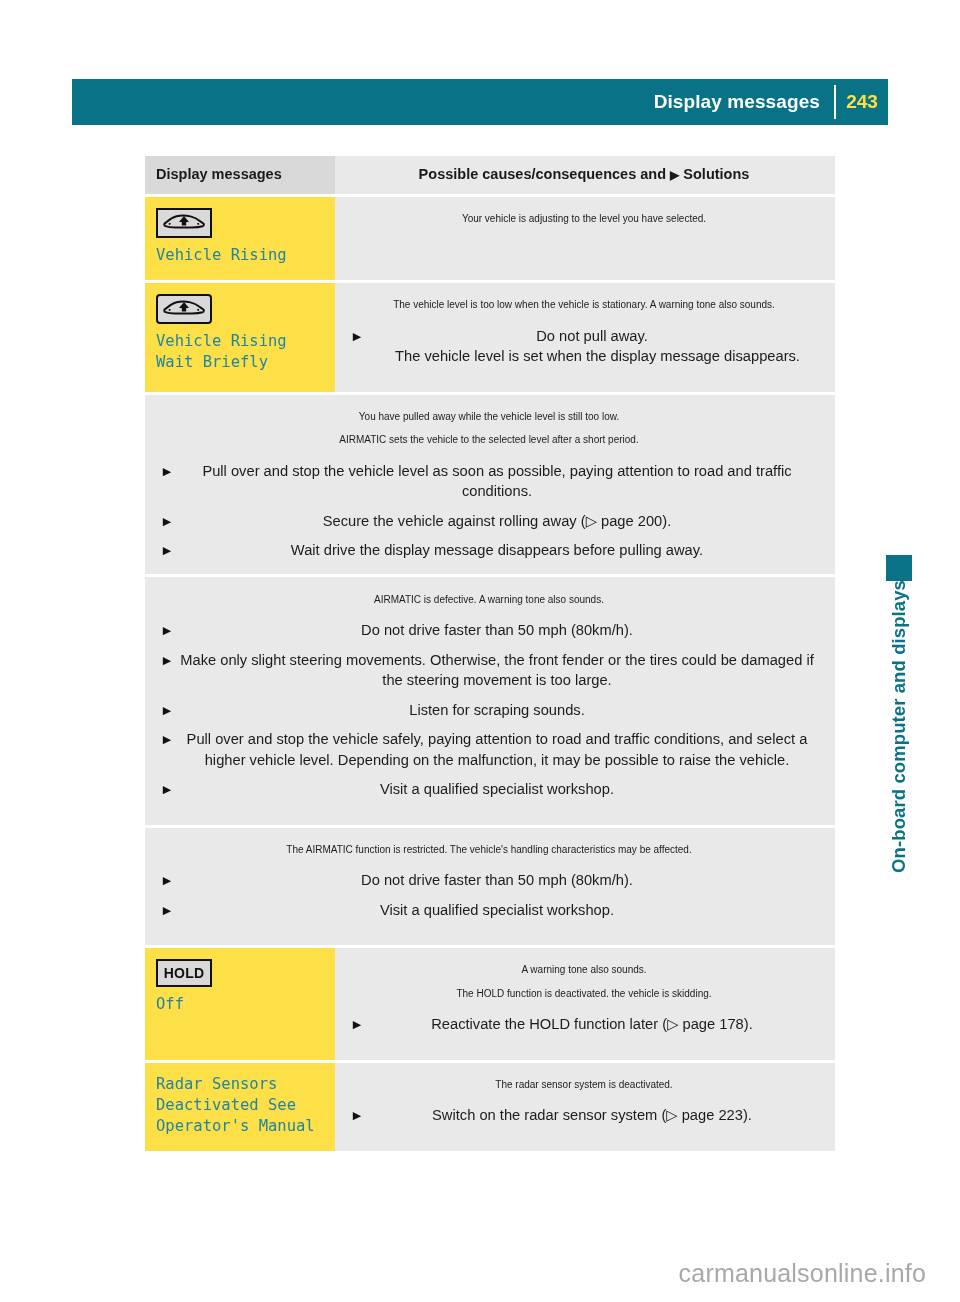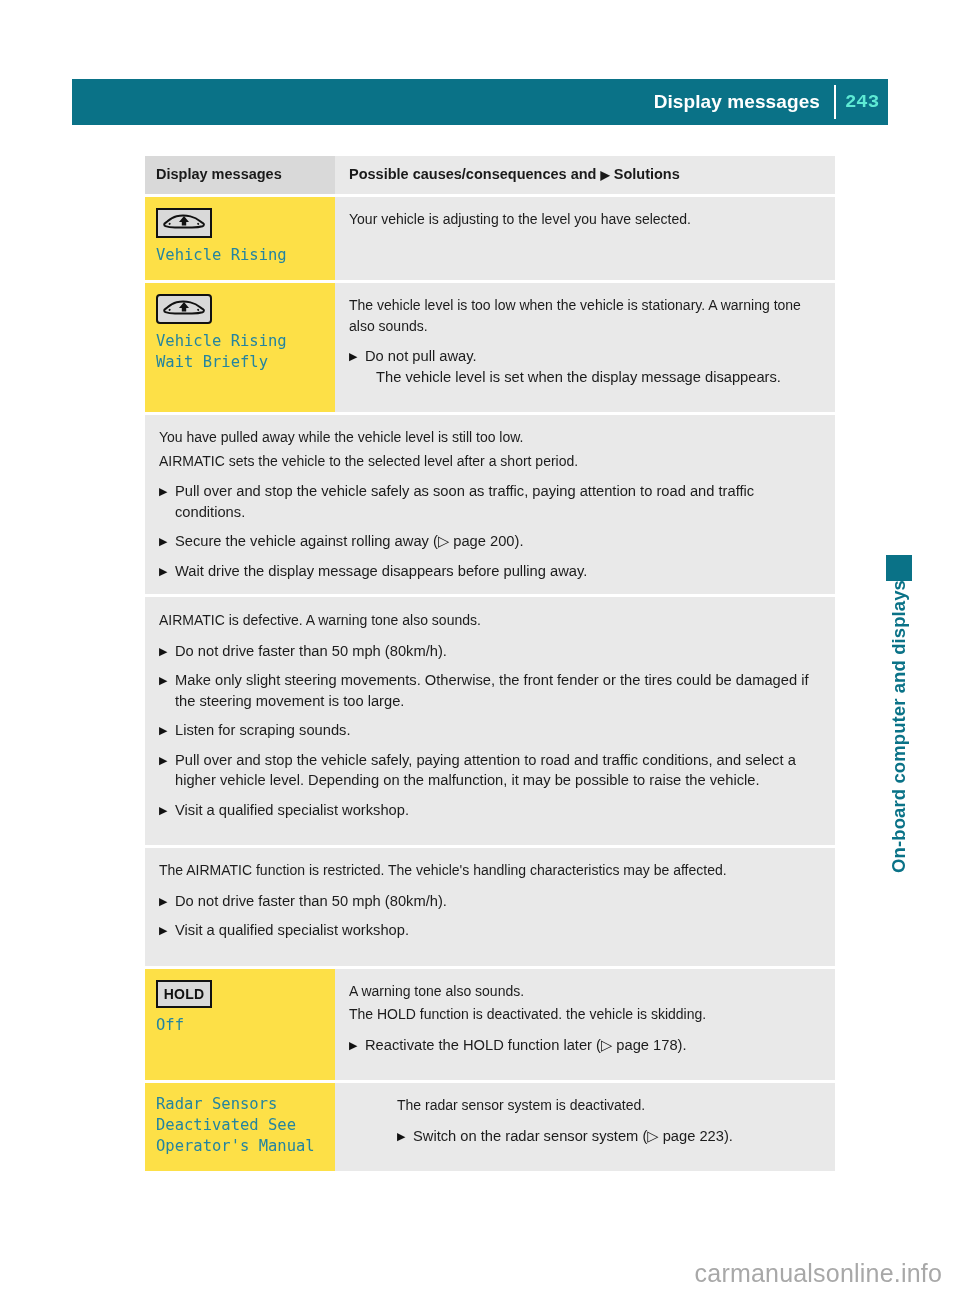--- a/index.html
+++ b/index.html
@@ -36,27 +36,26 @@
     padding-right: 14px;
     white-space: nowrap;
   }
   .header-rule {
     width: 2px;
     height: 34px;
     background: #ffffff;
     flex: 0 0 auto;
   }
   .header-page {
-    color: #5eead4;
+    color: #fde047;
     font-size: 19px;
     font-weight: bold;
     width: 52px;
     text-align: center;
     white-space: nowrap;
-    font-family: Liberation Mono, monospace;
   }
 
   
   .side-tab {
     position: absolute;
     right: 48px;
     top: 150px;
     width: 34px;
     height: 430px;
   }
@@ -88,34 +87,35 @@
     left: 145px;
     top: 156px;
     width: 690px;
   }
   .trow {
     display: flex;
     align-items: stretch;
     background: #e9e9e9;
     margin-bottom: 3px;
   }
-  .trow:last-child { margin-bottom: 0; gap: 48px; }
+  .trow:last-child { margin-bottom: 0; }
 
   .col-left {
     width: 190px;
     flex: 0 0 190px;
     background: #fde047;
     box-sizing: border-box;
     padding: 11px 12px 14px 11px;
   }
   .col-right {
     flex: 1 1 auto;
     background: #e9e9e9;
     box-sizing: border-box;
     padding: 12px 16px 25px 14px;
+    text-align: center;
   }
 
   
   .trow.head .col-left,
   .trow.head .col-right {
     padding-top: 9px;
     padding-bottom: 10px;
   }
   .trow.head .col-left { background: #d9d9d9; }
   .trow.head .col-right { background: #e9e9e9; }
@@ -134,21 +134,21 @@
     color: #2384a0;
     font-size: 15.5px;
     line-height: 21px;
     white-space: pre-line;
     margin-top: 7px;
   }
   .msg-text.nopad { margin-top: 0; }
 
   
   .para {
-    font-size: 14px;
+    font-size: 10px;
     line-height: 20.5px;
     color: #1c1c1c;
     margin: 0 0 0 0;
   }
   .para + .para { margin-top: 3px; }
 
   .bullet {
     display: flex;
     font-size: 14.7px;
     line-height: 20.5px;
@@ -203,21 +203,21 @@
     font-size: 14px;
     font-weight: bold;
     color: #111111;
     letter-spacing: 0.2px;
     text-align: center;
   }
 
   
   .watermark {
     position: absolute;
-    right: 18px;
+    right: 34px;
     bottom: 14px;
     font-size: 25px;
     color: #a8a8a8;
     letter-spacing: 0.2px;
     white-space: nowrap;
   }
 </style>
 </head>
 <body>
 
@@ -279,21 +279,21 @@
           <span class="btext">Do not pull away.<span class="sub">The vehicle level is set when the display message disappears.</span></span>
         </div>
       </div>
     </div>
     <div class="trow">
       <div class="col-right">
         <div class="para para-block">You have pulled away while the vehicle level is still too low.</div>
         <div class="para para-block">AIRMATIC sets the vehicle to the selected level after a short period.</div>
         <div class="bullet">
           <span class="tri-solid">▶</span>
-          <span class="btext">Pull over and stop the vehicle safely as soon as traffic, paying attention to road and traffic conditions.</span>
+          <span class="btext">Pull over and stop the vehicle level as soon as possible, paying attention to road and traffic conditions.</span>
         </div>
         <div class="bullet">
           <span class="tri-solid">▶</span>
           <span class="btext">Secure the vehicle against rolling away (▷ page 200).</span>
         </div>
         <div class="bullet">
           <span class="tri-solid">▶</span>
           <span class="btext">Wait drive the display message disappears before pulling away.</span>
         </div>
         <div class="subdiv"></div>

